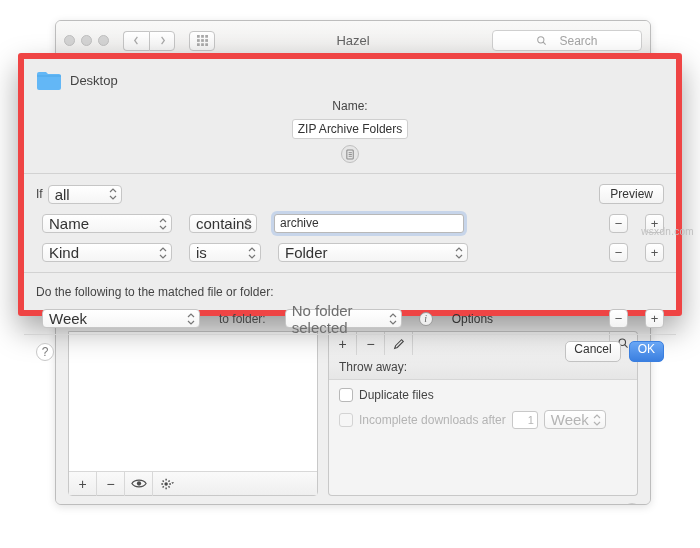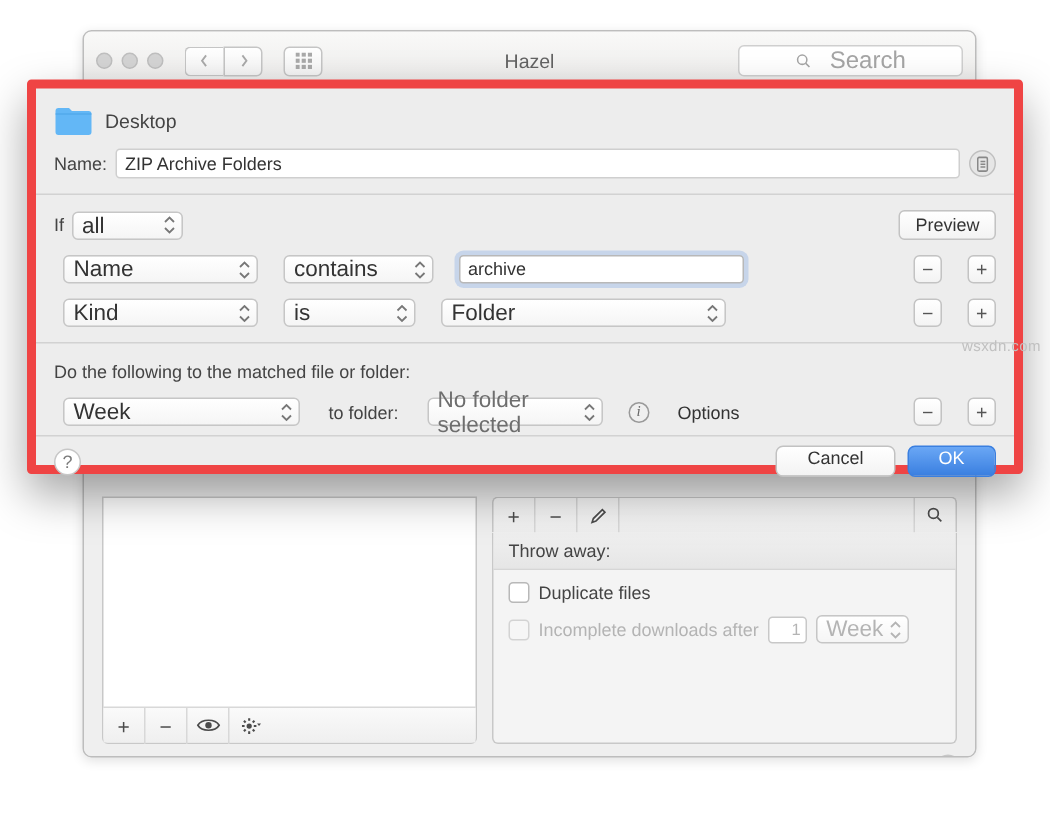--- a/index.html
+++ b/index.html
@@ -44,21 +44,21 @@
     color:#888; cursor:pointer;
   }
   .nav-group .seg-btn:first-child{border-radius:4px 0 0 4px; border-right:none;}
   .nav-group .seg-btn:last-child{border-radius:0 4px 4px 0;}
   .grid-btn .seg-btn{border-radius:4px;}
   .parent-title { position:absolute; left:0; right:0; text-align:center; font-size:13px; color:#636363; pointer-events:none;}
   .searchbox {
     margin-left:auto; height:21px; width:150px;
     border:1px solid #cfcfcf; border-radius:4px; background:#fff;
     display:flex; align-items:center; justify-content:center;
-    color:#a5a5a5; gap:12px; font-size:16px;
+    color:#a5a5a5; gap:12px; font-size:12px;
   }
   .searchbox svg{width:11px;height:11px;stroke:#a5a5a5;}
 
   
   .parent-body {
     position:absolute; left:0; right:0; top:40px; bottom:0;
     background:#efefef;
     padding: 10px 12px;
   }
   .below-area {
@@ -119,21 +119,21 @@
     border:6px solid #ef4444;
     border-radius:3px;
     box-shadow: 0 14px 30px rgba(0,0,0,0.35);
     padding: 10px 12px 8px 12px;
     display:flex; flex-direction:column; gap:6px;
   }
   .sheet-header { display:flex; align-items:center; gap:8px; }
   .folder-icon { width:26px; height:22px; }
   .sheet-title { font-size:13px; color:#444; }
 
-  .name-row { display:flex; align-items:center; gap:6px; margin-top:2px;}
+  .name-row { display:flex; align-items:center; gap:6px; margin-top:2px;flex-direction:column;}
   .label { font-size:12px; color:#444; }
   .text-input {
     flex:1; height:20px; border:1px solid #cfcfcf; border-radius:3px; background:#fff;
     padding:0 5px; font-size:12px; color:#333; line-height:18px;
   }
   .round-icon-btn {
     width:18px; height:18px; border-radius:50%; background:#e6e6e6; border:1px solid #c0c0c0;
     display:flex;align-items:center;justify-content:center;color:#777; cursor:pointer;
   }
 
@@ -164,21 +164,21 @@
     height:20px; padding:0 10px; border:1px solid #c3c3c3; border-radius:4px;
     background:linear-gradient(#fff,#f3f3f3); font-size:12px; color:#333; cursor:pointer;
     display:inline-flex; align-items:center;
   }
   .cond-intro .spacer{flex:1;}
 
   .cond-row, .action-row {
     display:flex; align-items:center; gap:17px; padding-left:6px; margin-top:4px;
   }
   .sel-wide { width:130px; }
-  .sel-med  { width:100px; }
+  .sel-med  { width:68px; }
   .sel-sm   { width:74px; }
   .value-input {
     width:190px; height:19px; border:1px solid #b8b8b8; border-radius:3px; background:#fff;
     box-shadow: 0 0 0 3px rgba(130,170,230,.35);
     padding:0 5px; font-size:12px; color:#333; line-height:17px;
   }
   .row-spacer{flex:1;}
   .pm-btn {
     width:19px; height:19px; border:1px solid #c3c3c3; border-radius:4px;
     background:linear-gradient(#fff,#f3f3f3); display:flex; align-items:center; justify-content:center;
@@ -190,21 +190,21 @@
   .action-row .sel-folder{width:117px; color:#6e6e6e;}
   .to-folder{font-size:12px; color:#444; margin:0 2px;}
   .info-icon{width:14px;height:14px;border:1px solid #999;border-radius:50%;display:inline-flex;align-items:center;justify-content:center;font-style:italic;font-family:Georgia,serif;font-size:10px;color:#666;background:#efefef;margin-right:2px;}
   
   .sheet-footer {
     margin-top:auto; display:flex; align-items:center; padding-top:6px;
     border-top:1px solid #d2d2d2; margin-left:-12px; margin-right:-12px; padding-left:12px; padding-right:12px;
   }
   .sheet-footer .spacer{flex:1;}
   .btn {
-    height:21px; padding:0 20px; border-radius:5px; border:1px solid #c2c2c2;
+    height:21px; padding:0 8px; border-radius:5px; border:1px solid #c2c2c2;
     background:linear-gradient(#fff,#f3f3f3); font-size:12px; color:#333; cursor:pointer; margin-left:8px;
   }
   .btn.primary {
     border-color:#3a7fe0;
     background:linear-gradient(#6aa7f5,#3a7fe0); color:#fff;
   }
   .sheet .help-circle-inline {
     width:18px; height:18px; border-radius:50%; border:1px solid #c7c7c7; background:#fff;
     display:flex; align-items:center; justify-content:center; color:#7a7a7a; font-size:12px; cursor:pointer;
   }
@@ -403,21 +403,21 @@
   <div class="cond-row">
     <span class="select-pill sel-wide">
       <span>Kind</span>
       <span class="chev">
           <svg viewBox="0 0 8 12" width="8" height="12">
             <path d="M1 4 L4 1 L7 4" stroke="#777" fill="none" stroke-width="1.2"></path>
             <path d="M1 8 L4 11 L7 8" stroke="#777" fill="none" stroke-width="1.2"></path>
           </svg>
         </span>
     </span>
-    <span class="select-pill sel-med" style="width:88px;">
+    <span class="select-pill sel-med" style="width:72px;">
       <span>is</span>
       <span class="chev">
           <svg viewBox="0 0 8 12" width="8" height="12">
             <path d="M1 4 L4 1 L7 4" stroke="#777" fill="none" stroke-width="1.2"></path>
             <path d="M1 8 L4 11 L7 8" stroke="#777" fill="none" stroke-width="1.2"></path>
           </svg>
         </span>
     </span>
     <span class="select-pill" style="width:190px;">
       <span>Folder</span>

